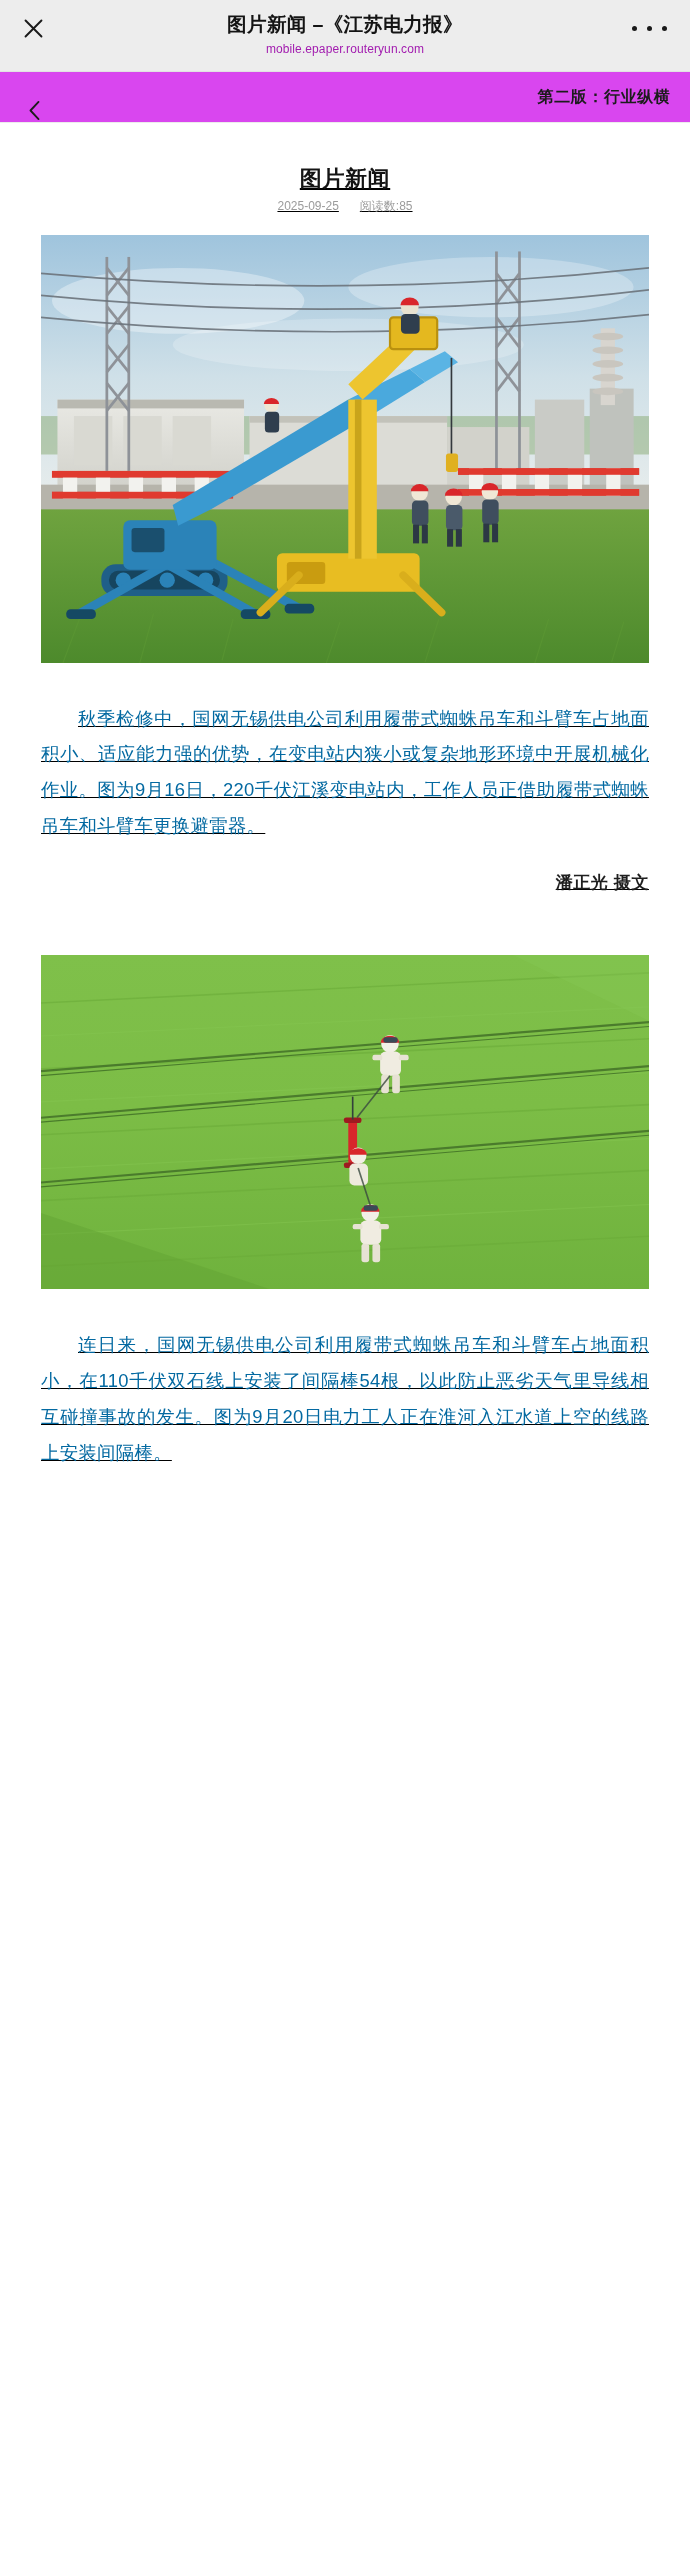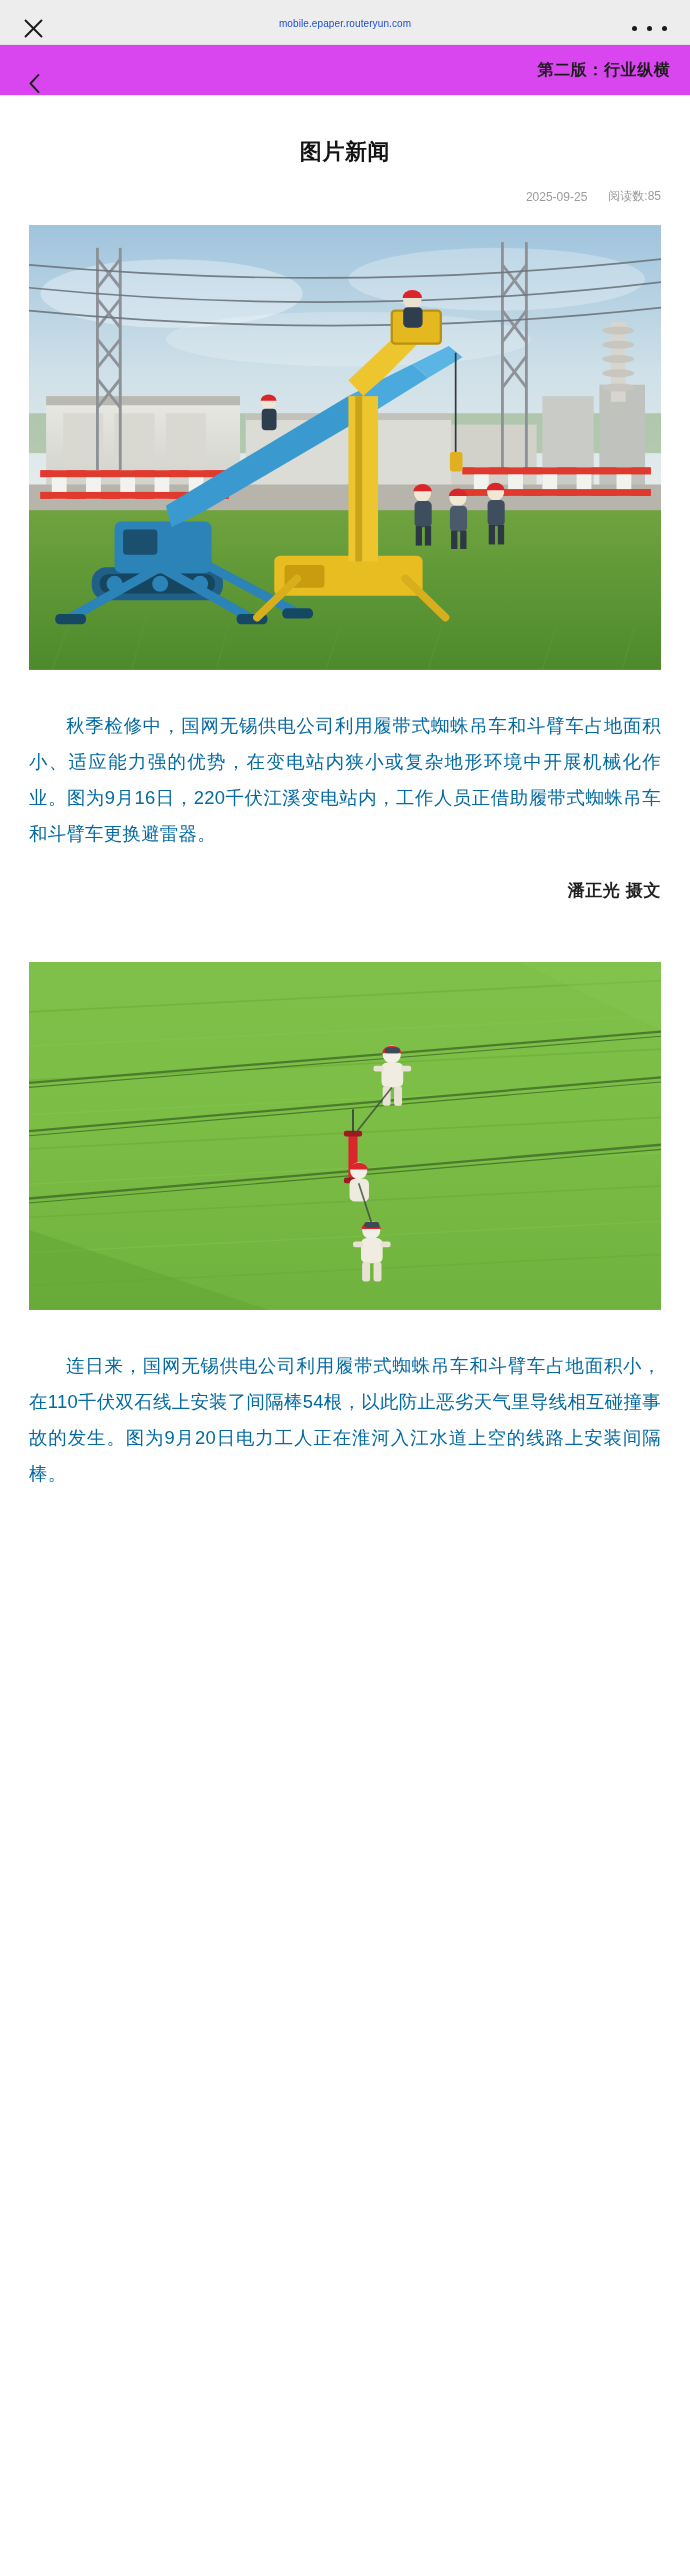--- a/index.html
+++ b/index.html
@@ -51,22 +51,22 @@
   .wx-title {
     text-align: center;
     font-size: 19.6px;
     font-weight: bold;
     color: #141414;
     line-height: 1.2;
     letter-spacing: 0.3px;
   }
   .wx-url {
     text-align: center;
-    font-size: 10px;
-    color: #1d4ed8;
+    font-size: 12px;
+    color: #a21caf;
     margin-top: 5.8px;
     letter-spacing: 0.1px;
   }
 
   
   .page-nav {
     width: 100%;
     background: #d946ef;
     height: 51px;
     display: flex;
@@ -87,37 +87,38 @@
     transform: translateY(-50%);
     font-size: 16px;
     font-weight: bold;
     color: #1c1c1c;
     white-space: nowrap;
     letter-spacing: 0.6px;
   }
 
   
   .article {
-    padding: 0 29px;
+    padding: 0 41px;
     background: #fff;
+    text-decoration: underline;
   }
   .article-title {
     text-align: center;
     font-size: 22px;
     font-weight: bold;
     color: #141414;
     margin-top: 41px;
     letter-spacing: 0.6px;
   }
   .article-meta {
     display: flex;
-    justify-content: flex-end;
+    justify-content: center;
     align-items: center;
     gap: 21px;
-    margin-top: 21px;
+    margin-top: 4px;
     font-size: 12px;
     color: #9b9b9b;
   }
 
   .photo-wrap {
     margin-top: 19.6px;
   }
 
   .body-text {
     font-size: 18.4px;
@@ -145,20 +146,21 @@
 </head>
 <body>
 
 <div class="wx-header">
   <div class="wx-close">
     <svg width="25" height="25" viewBox="0 0 44 44" aria-hidden="true">
       <line x1="8" y1="8" x2="36" y2="36" stroke="#1a1a1a" stroke-width="3.4" stroke-linecap="round"></line>
       <line x1="36" y1="8" x2="8" y2="36" stroke="#1a1a1a" stroke-width="3.4" stroke-linecap="round"></line>
     </svg>
   </div>
+  <div class="wx-title">图片新闻 –《江苏电力报》</div>
   <div class="wx-url">mobile.epaper.routeryun.com</div>
   <div class="wx-more">
     <span></span>
       <span></span>
       <span></span>
   </div>
 </div>
 
 <div class="page-nav">
   <div class="nav-back">

